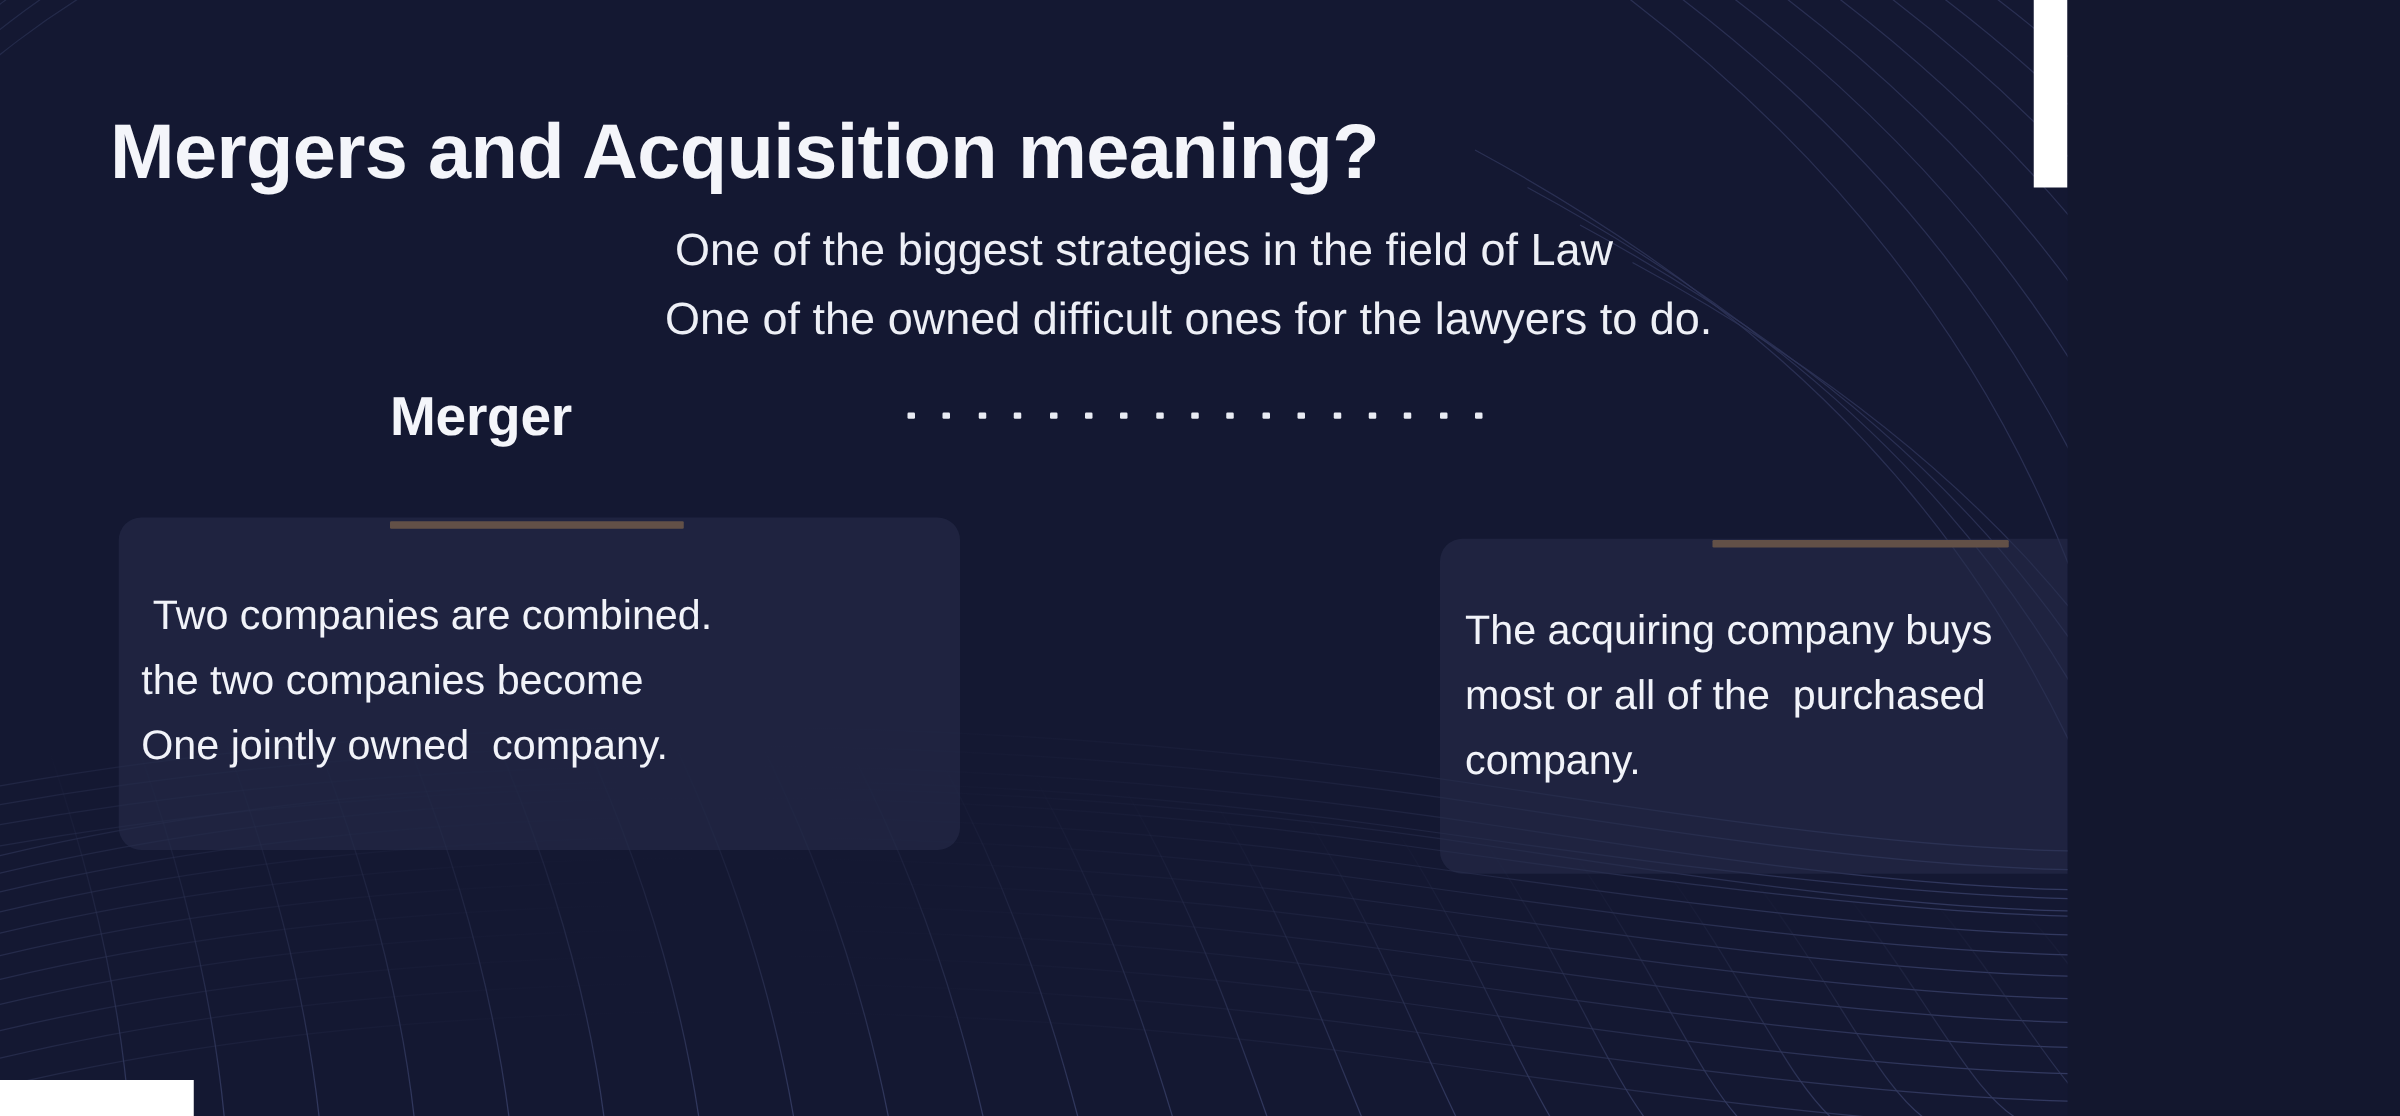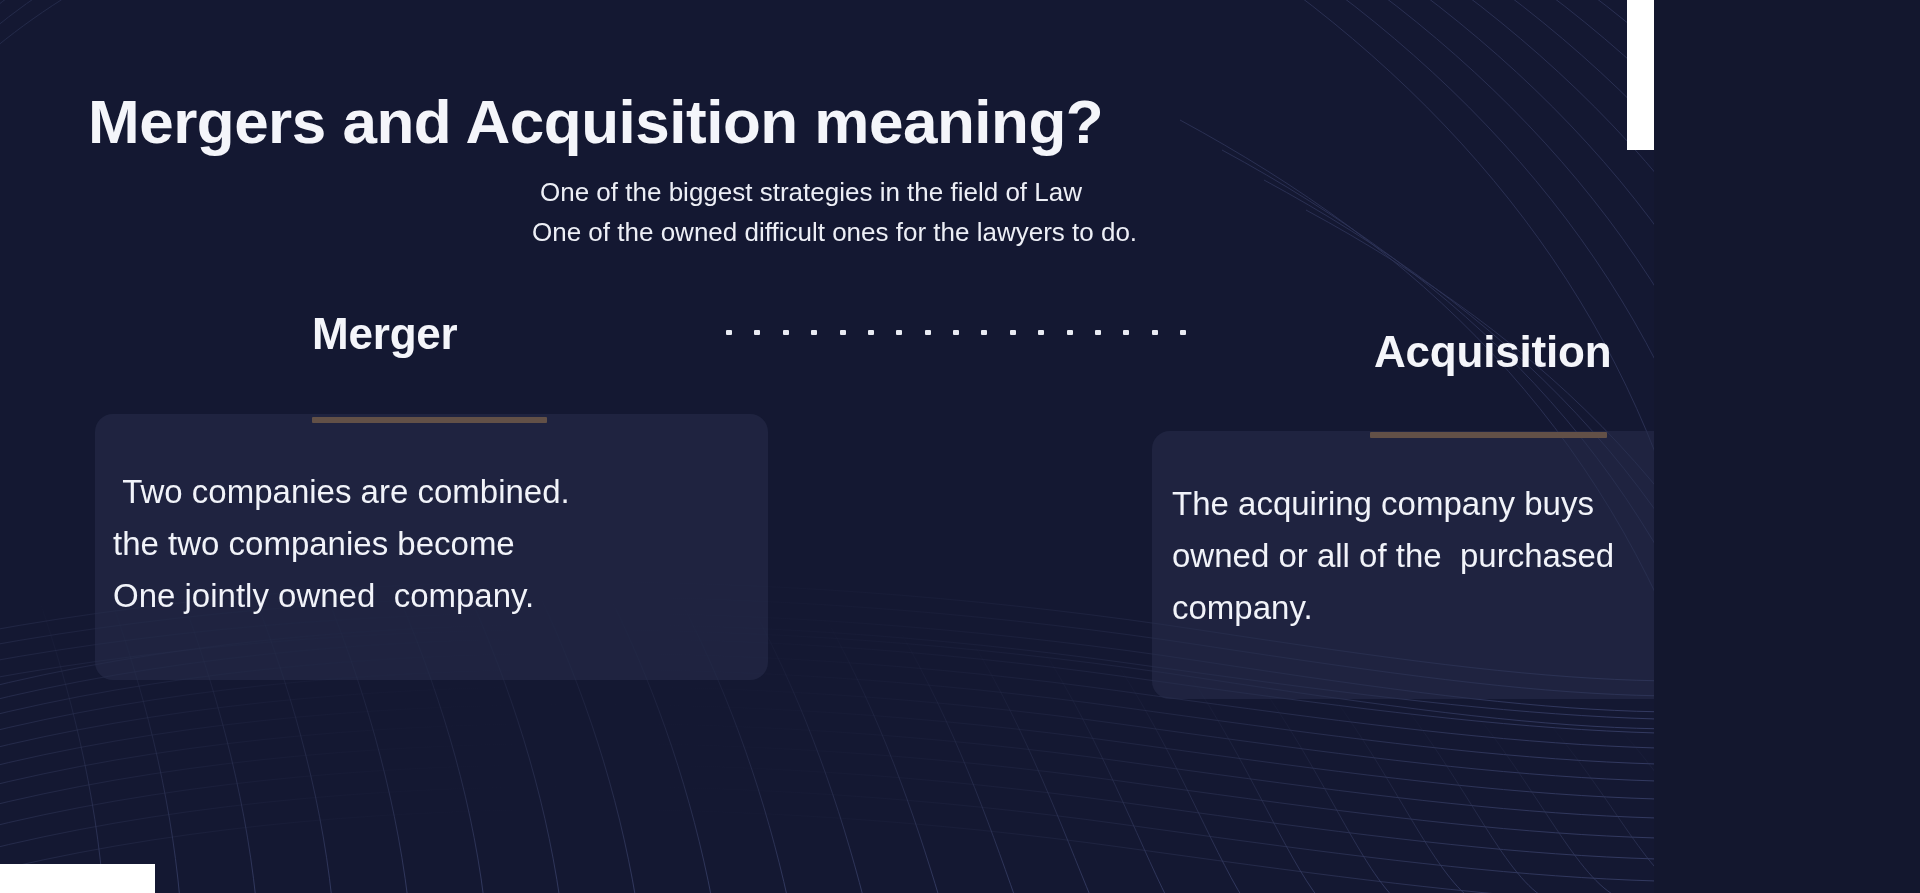--- a/index.html
+++ b/index.html
@@ -59,21 +59,21 @@
     color: #f4f5fa;
     letter-spacing: -0.5px;
     line-height: 1.08;
     white-space: nowrap;
   }
 
   #subtitle {
     position: absolute;
     left: 540px;
     top: 173px;
-    font-size: 26px;
+    font-size: 36px;
     font-weight: 400;
     color: #edeff6;
     line-height: 1.52;
     text-align: left;
   }
   #subtitle .sub-line { display: block; white-space: nowrap; }
   #subtitle .sub-line-2 { margin-left: -8px; }
 
   
   #dotted-connector {
@@ -282,21 +282,20 @@
     </div>
 
   <div class="col-heading" id="heading-merger">Merger</div>
   <div class="accent-rule" id="accent-merger" style="background: rgb(169, 123, 65);"></div>
   <div class="card" id="card-merger">
     <div class="card-text"> Two companies are combined.
 the two companies become
 One jointly owned  company.</div>
   </div>
 
-  <div class="col-heading" id="heading-acquisition">Acquisition</div>
   <div class="accent-rule" id="accent-acquisition" style="background: rgb(169, 123, 65);"></div>
   <div class="card" id="card-acquisition">
     <div class="card-text">The acquiring company buys
-owned or all of the  purchased
+most or all of the  purchased
 company.</div>
   </div>
 
 </div>
 
 </body></html>

